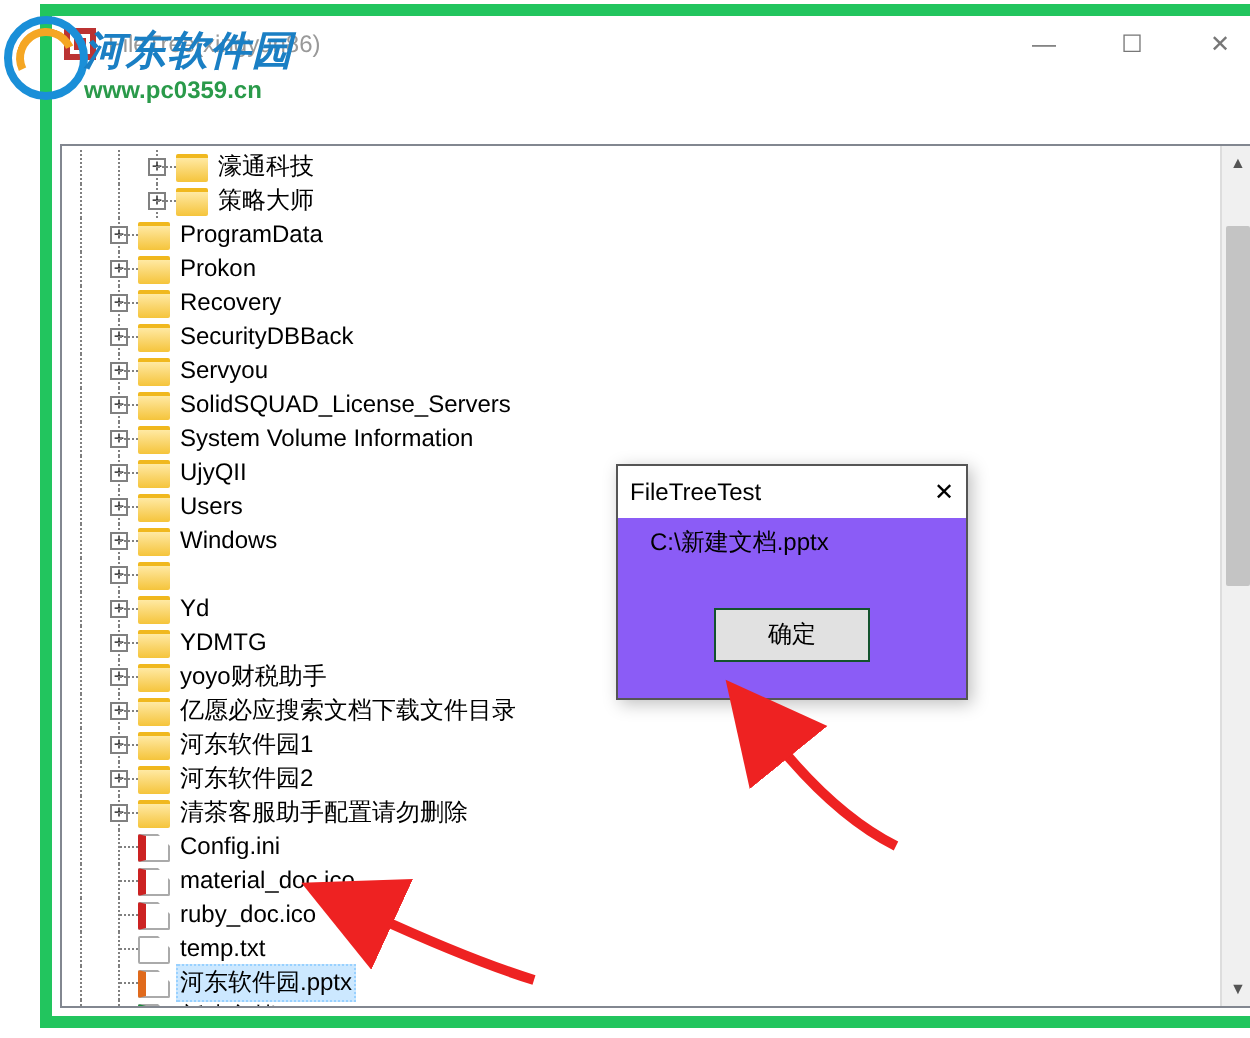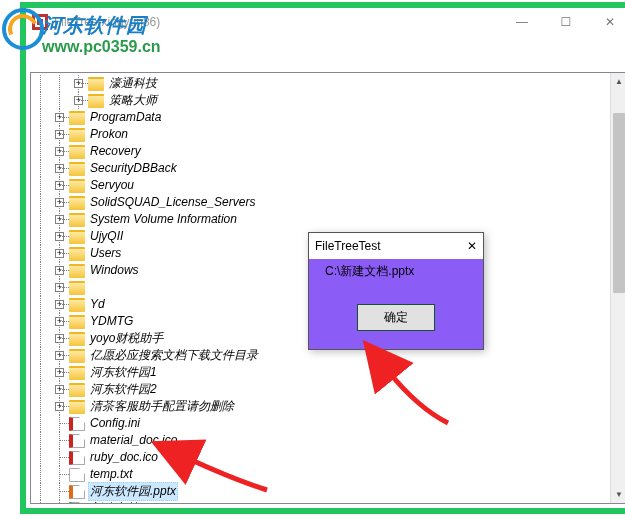--- a/index.html
+++ b/index.html
@@ -20,37 +20,37 @@
 .row { display: flex; align-items: center; height: 17px; white-space: nowrap; }
 .conn { display: inline-block; width: 19px; height: 17px; position: relative; flex-shrink: 0; }
 .conn::before { content: ''; position: absolute; left: 9px; top: 0; bottom: 0; border-left: 1px dotted #808080; }
 .conn.hz::after { content: ''; position: absolute; left: 9px; right: 0; top: 8px; border-top: 1px dotted #808080; }
 .conn.end::before { bottom: 50%; }
 .exp { width: 9px; height: 9px; border: 1px solid #808080; background: #fff; font-size: 9px; line-height: 7px; text-align: center; position: absolute; left: 5px; top: 4px; cursor: pointer; color: #000; }
 .ficon { width: 16px; height: 14px; margin-right: 3px; flex-shrink: 0; }
 .folder { background: linear-gradient(#ffe9a3, #f5c43b); border-radius: 1px; border-top: 2px solid #f0b81e; }
 .file { background: #fff; border: 1px solid #aaa; border-radius: 1px; position: relative; }
 .file::before { content: ''; position: absolute; right: -1px; top: -1px; border: 3px solid transparent; border-right-color: #fff; border-top-color: #fff; }
-.lbl { padding: 0 2px; font-style: italic; }
+.lbl { padding: 0 2px; }
 .lbl.sel { background: #cce8ff; border: 1px dotted #99d1ff; padding: 0 1px; margin-top:-1px; }
 
 .dlg { position: absolute; left: 308px; top: 232px; width: 176px; background: #8b5cf6; border: 1px solid #555; box-shadow: 2px 2px 8px rgba(0,0,0,0.25); }
 .dlg-tb { height: 26px; display: flex; align-items: center; padding: 0 6px; background: #fff; }
 .dlg-tb .dt { flex: 1; font-size: 12px; }
 .dlg-tb .dx { width: 24px; text-align: right; font-size: 12px; cursor: pointer; }
 .dlg-body { padding: 4px 12px 8px; font-size: 12px; text-align: center; }
 .dlg-msg { margin-bottom: 24px; text-align: left; padding-left: 4px; }
 .dlg-btn { display: inline-block; padding: 4px 26px; border: 1px solid #14532d; background: #e1e1e1; cursor: pointer; margin-bottom: 10px; }
 
 .wm { position: absolute; pointer-events: none; z-index: 50; }
 .wm1 { left: 2px; top: 8px; width: 170px; }
 .wm1 .logo-circ { width: 42px; height: 42px; border: 4px solid #1a8fd8; border-radius: 50%; position: absolute; left: 0; top: 0; }
 .wm1 .logo-arc { position: absolute; left: 6px; top: 6px; width: 30px; height: 30px; border: 4px solid #f5a623; border-radius: 50%; border-right-color: transparent; border-bottom-color: transparent; transform: rotate(20deg); }
 .wm1 .txt { position: absolute; left: 40px; top: 4px; font-size: 20px; font-weight: bold; color: #1a7fc4; font-style: italic; letter-spacing: 1px; }
-.wm1 .url { position: absolute; left: 40px; top: 30px; font-size: 16px; color: #2a9a4a; font-family: Arial; font-weight: bold; }
+.wm1 .url { position: absolute; left: 40px; top: 30px; font-size: 12px; color: #2a9a4a; font-family: Arial; font-weight: bold; }
 
 .arrow { position: absolute; pointer-events: none; z-index: 40; }
 .arrow svg { overflow: visible; }
 
 .scrollbar-v { position: absolute; right: 0; top: 0; bottom: 0; width: 17px; background: #f0f0f0; border-left: 1px solid #ddd; }
 .sb-btn { height: 17px; background: #f0f0f0; display: flex; align-items: center; justify-content: center; color: #555; font-size: 8px; }
 .sb-thumb { position: absolute; left: 2px; right: 2px; top: 40px; height: 180px; background: #c4c4c4; border-radius: 1px; }
 </style>
 </head>
 <body>

